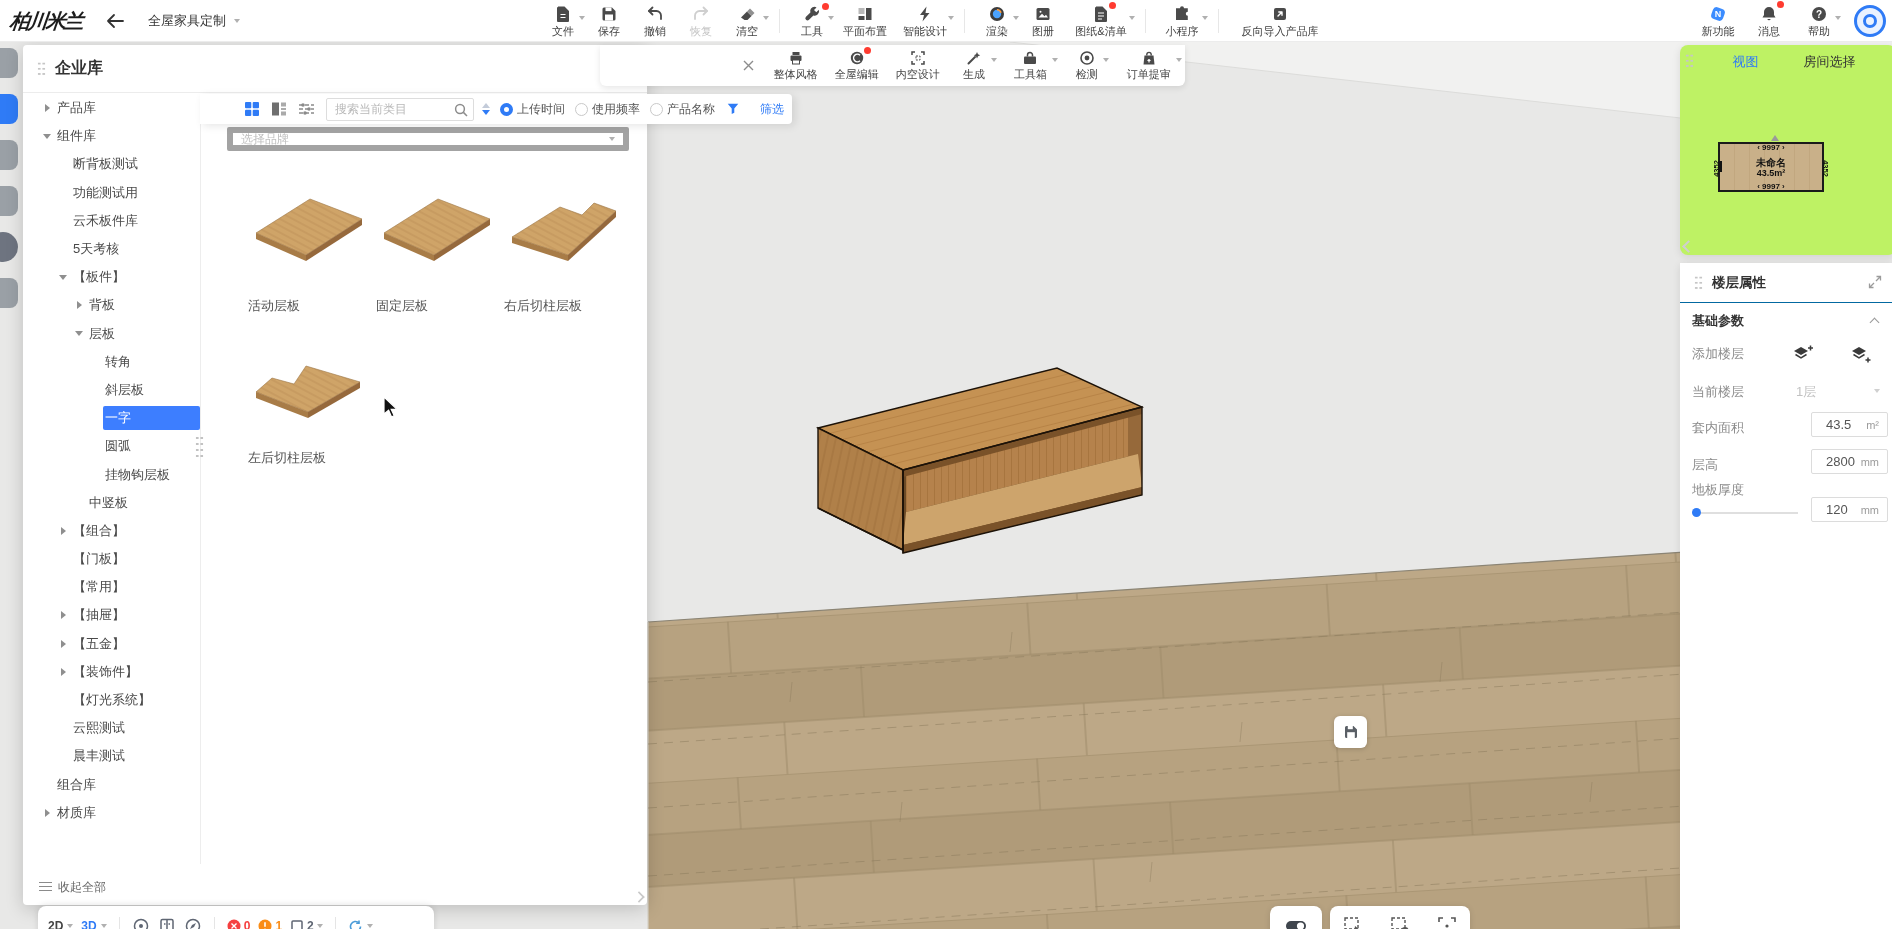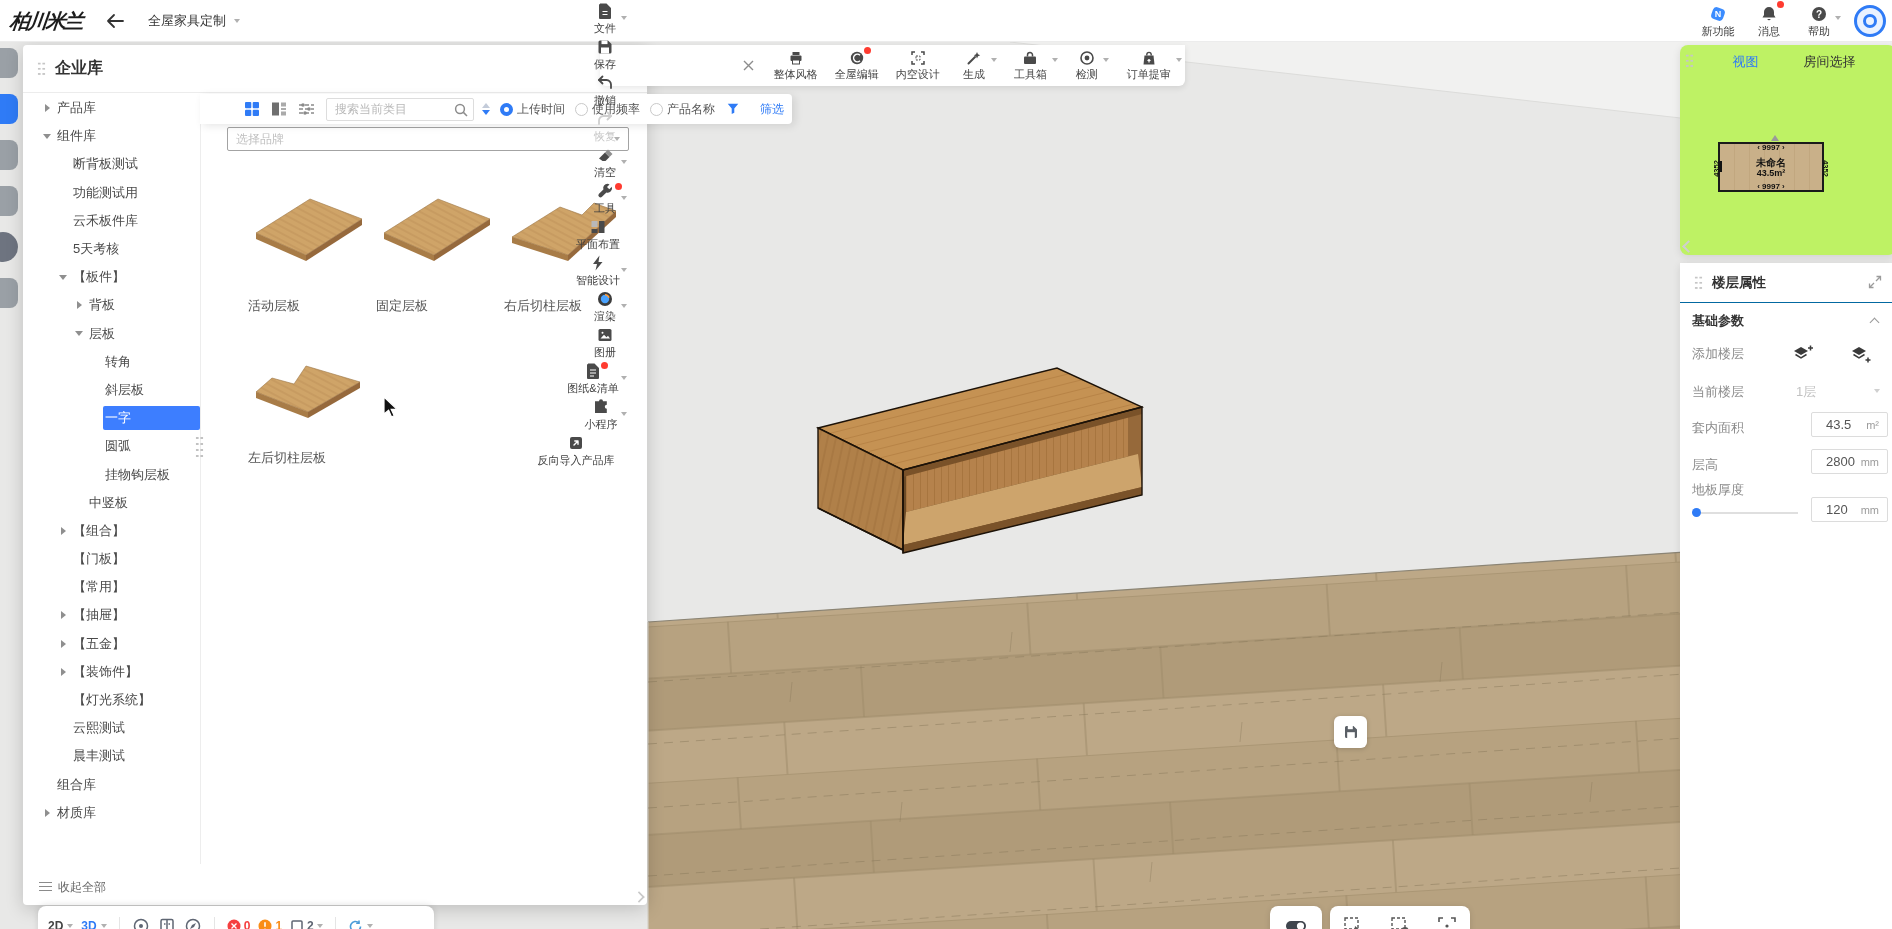--- a/index.html
+++ b/index.html
@@ -6,21 +6,21 @@
   *{box-sizing:border-box;font-family:"Liberation Sans","DejaVu Sans",sans-serif;}
   .stage{position:relative;width:1892px;height:929px;overflow:hidden;background:#e8e8e7;}
 
   
   .topbar{position:absolute;left:0;top:0;width:1892px;height:42px;background:#fff;border-bottom:1px solid #ececec;z-index:30;}
   .tb-left{position:absolute;left:10px;top:0;height:42px;display:flex;align-items:center;gap:22px;}
   .logo{font-size:20px;font-weight:bold;font-style:italic;letter-spacing:-2px;color:#1c1c1c;transform:skewX(-6deg);white-space:nowrap;}
   .backbtn{width:22px;height:22px;cursor:pointer;display:flex;align-items:center;justify-content:center;}
   .mode{display:flex;align-items:center;gap:8px;font-size:13px;color:#333;}
   .caret{width:0;height:0;border-left:3.5px solid transparent;border-right:3.5px solid transparent;border-top:4.5px solid #b0b0b0;}
-  .tb-center{position:absolute;left:524px;top:0;height:42px;display:flex;align-items:flex-end;flex-direction:column;}
+  .tb-center{position:absolute;left:540px;top:0;height:42px;display:flex;align-items:center;}
   .tb-item{position:relative;display:flex;flex-direction:column;align-items:center;justify-content:center;width:46px;height:42px;cursor:pointer;padding-top:2px;}
   .tb-item .lbl{font-size:11px;color:#3f3f3f;margin-top:1px;white-space:nowrap;}
   .tb-item.dis .lbl{color:#c4c4c4;}
   .tb-item .caret{position:absolute;right:1px;top:16px;}
   .tb-sep{width:1px;height:24px;background:#e7e7e7;margin:0 9px;}
   .reddot{position:absolute;width:7px;height:7px;border-radius:50%;background:#ff3b30;}
   .tb-right{position:absolute;right:50px;top:0;height:42px;display:flex;align-items:center;gap:4px;}
   .avatar{position:absolute;right:6px;top:5px;width:32px;height:32px;border-radius:50%;border:3px solid #2f7bf6;background:#eaf2ff;display:flex;align-items:center;justify-content:center;}
   .avatar .dot{width:14px;height:14px;border-radius:50%;border:3px solid #2f7bf6;}
 
@@ -69,21 +69,21 @@
   .search .mag{position:absolute;right:5px;top:4px;}
   .sortt{display:flex;flex-direction:column;gap:2px;margin-right:10px;cursor:pointer;align-items:center;}
   .tu{width:0;height:0;border-left:4px solid transparent;border-right:4px solid transparent;border-bottom:5px solid #c3cbd9;}
   .td{width:0;height:0;border-left:4px solid transparent;border-right:4px solid transparent;border-top:5px solid #2f7bf6;}
   .radio{display:flex;align-items:center;gap:4px;margin-right:10px;cursor:pointer;font-size:12px;color:#555;white-space:nowrap;}
   .rc{width:13px;height:13px;border-radius:50%;border:1px solid #c9c9c9;background:#fff;flex:none;}
   .rc.on{border:4px solid #2f7bf6;}
   .filterbtn{display:flex;align-items:center;gap:21px;color:#2f7bf6;font-size:12px;cursor:pointer;margin-left:2px;white-space:nowrap;}
 
   
-  .brand{position:absolute;left:204px;top:82px;width:402px;height:24px;border:1px solid #a3a3a3;border-radius:2px;display:flex;align-items:center;justify-content:space-between;padding:0 8px;font-size:12px;color:#bfbfbf;cursor:pointer;}
+  .brand{position:absolute;left:204px;top:82px;width:402px;height:24px;border:6px solid #a3a3a3;border-radius:2px;display:flex;align-items:center;justify-content:space-between;padding:0 8px;font-size:12px;color:#bfbfbf;cursor:pointer;}
   .card{position:absolute;width:122px;cursor:pointer;}
   .card .lbl{font-size:13px;color:#555;margin-top:4px;}
   .c1{left:225px;top:140px;} .c2{left:353px;top:140px;} .c3{left:481px;top:140px;} .c4{left:225px;top:305px;}
   .card .lblrow{position:absolute;left:0;top:108px;}
   .c4 .lblrow{top:95px;}
 
   
   .vpanel{position:absolute;left:1680px;top:45px;width:216px;height:210px;background:#bef264;box-shadow:0 2px 8px rgba(0,0,0,.10);z-index:10;border-radius:8px;}
   .vtabs{display:flex;justify-content:space-around;padding:8px 18px 0 30px;font-size:13px;}
   .vtab{cursor:pointer;color:#333;}

